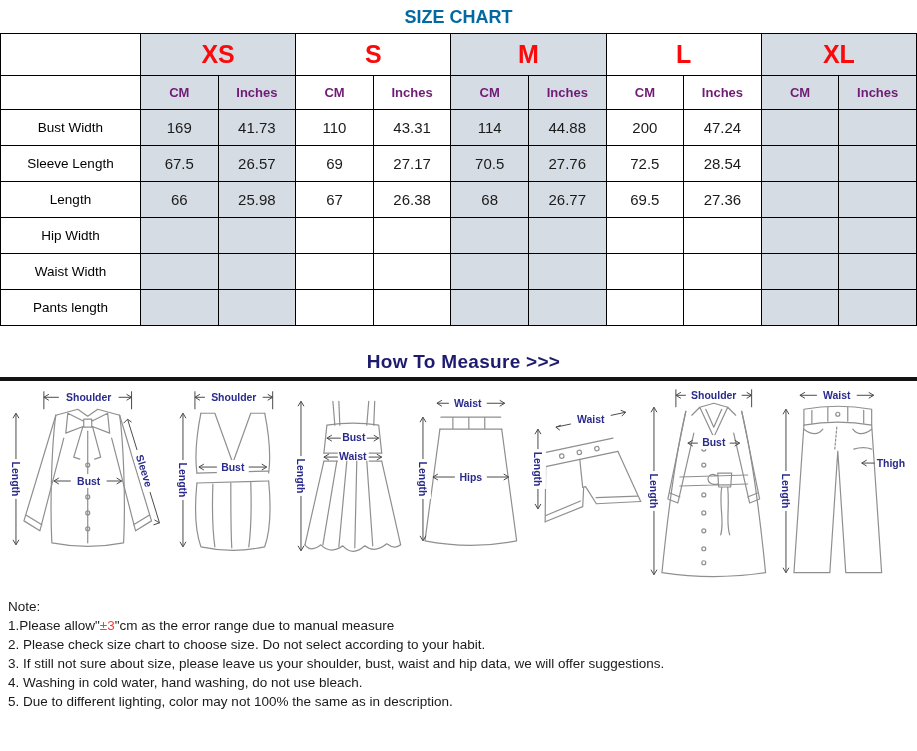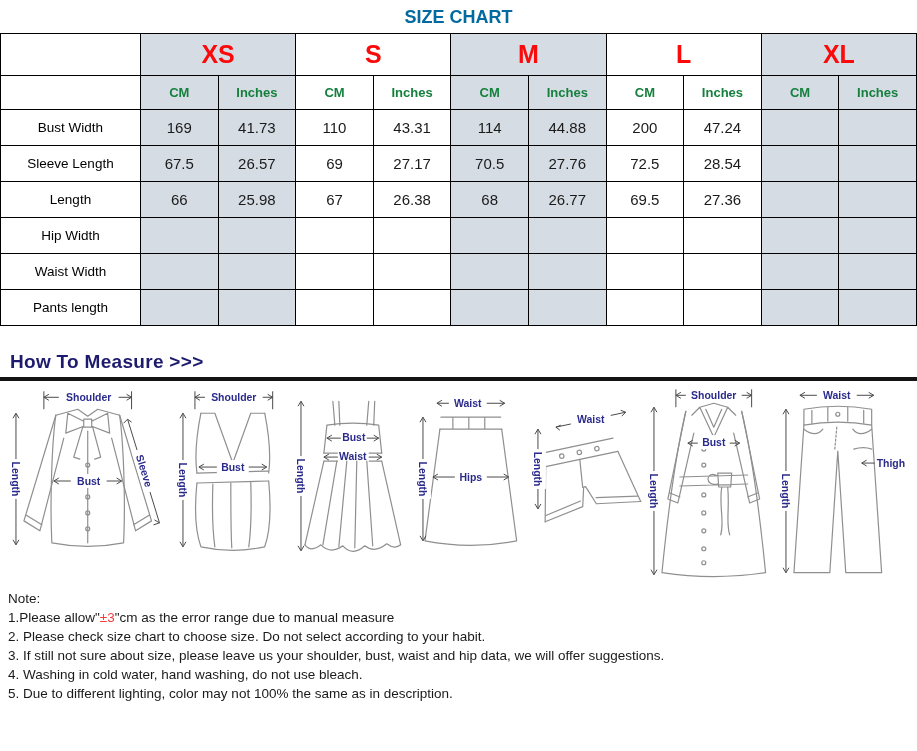--- a/index.html
+++ b/index.html
@@ -14,40 +14,40 @@
   
   table.size-table {
     border-collapse:collapse; table-layout:fixed; width:917px;
   }
   table.size-table td, table.size-table th {
     border:1px solid #000; text-align:center; vertical-align:middle; padding:0;
     overflow:hidden; white-space:nowrap;
   }
   col.c-shade { background:#d6dce4; }
   tr.size-row th { height:41px; font-size:25px; font-weight:bold; color:#fa0a0a; }
-  tr.unit-row th { height:33px; font-size:13px; font-weight:bold; color:#15803d; }
+  tr.unit-row th { height:33px; font-size:13px; font-weight:bold; color:#701a75; }
   tr.data-row td { height:35px; }
   td.row-label { font-size:13.5px; color:#000; }
   td.val { font-size:15px; color:#1a1a1a; }
   
   .measure-heading {
     margin:25px 0 0 10px; font-size:19px; font-weight:bold; color:#1d1b6e;
-    letter-spacing:0.3px; height:22px; line-height:22px;
+    letter-spacing:0.3px; height:22px; line-height:22px;text-align:center;
   }
   .divider { height:4px; background:#141414; margin-top:4px; }
   .diagrams {
     display:flex; justify-content:flex-start; align-items:flex-start;
     height:202px; padding:2px 11px 0 4px;
   }
   .g { stroke:#8f8f8f; fill:none; stroke-width:1.2; stroke-linecap:round; stroke-linejoin:round; }
   .a { stroke:#4a4a4a; fill:none; stroke-width:1; }
   .bg { fill:#ffffff; stroke:none; }
   .lbl { fill:#2b2b8c; font-family:"Liberation Sans",sans-serif; font-size:10.5px; font-weight:bold; }
   
-  .notes { margin:4px 0 0 8px; font-size:13.5px; color:#1a1a1a; line-height:19px; }
+  .notes { margin:12px 0 0 8px; font-size:13.5px; color:#1a1a1a; line-height:19px; }
   .red { color:#f43b3b; }
 </style>
 </head>
 <body>
 
 <div class="page-title">SIZE CHART</div>
 
 <table class="size-table">
   <colgroup>
     <col style="width:140px">

